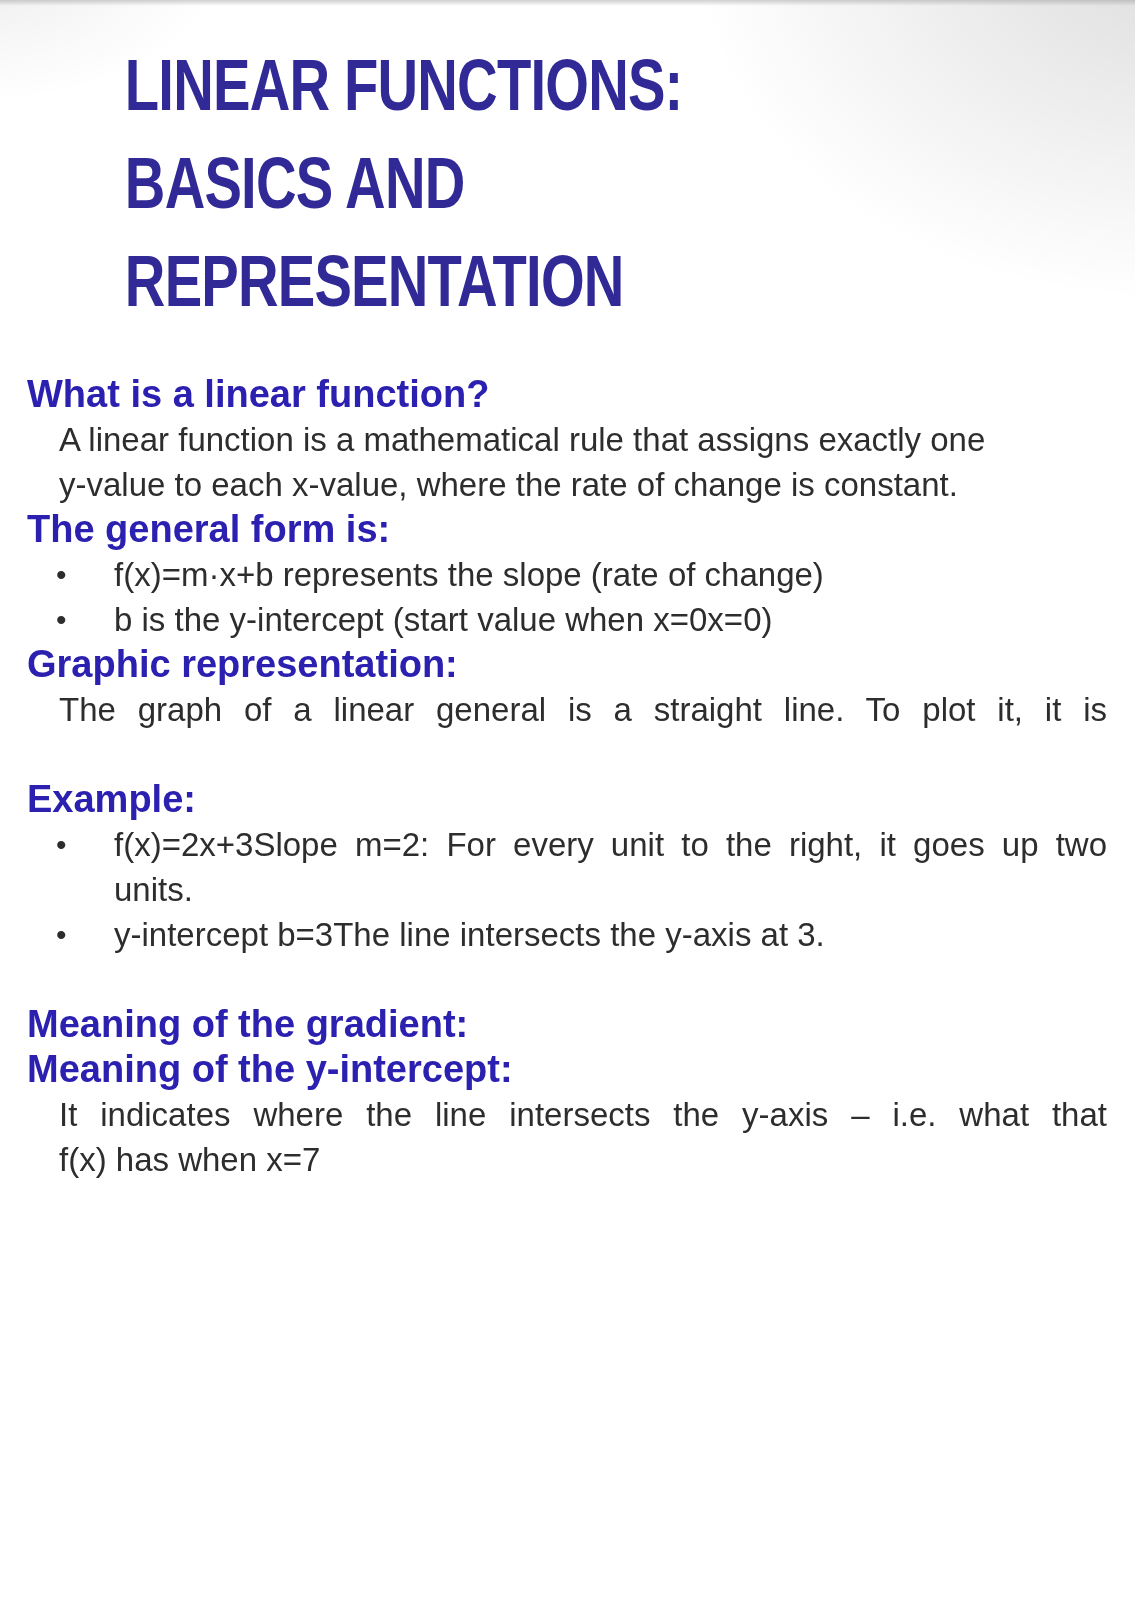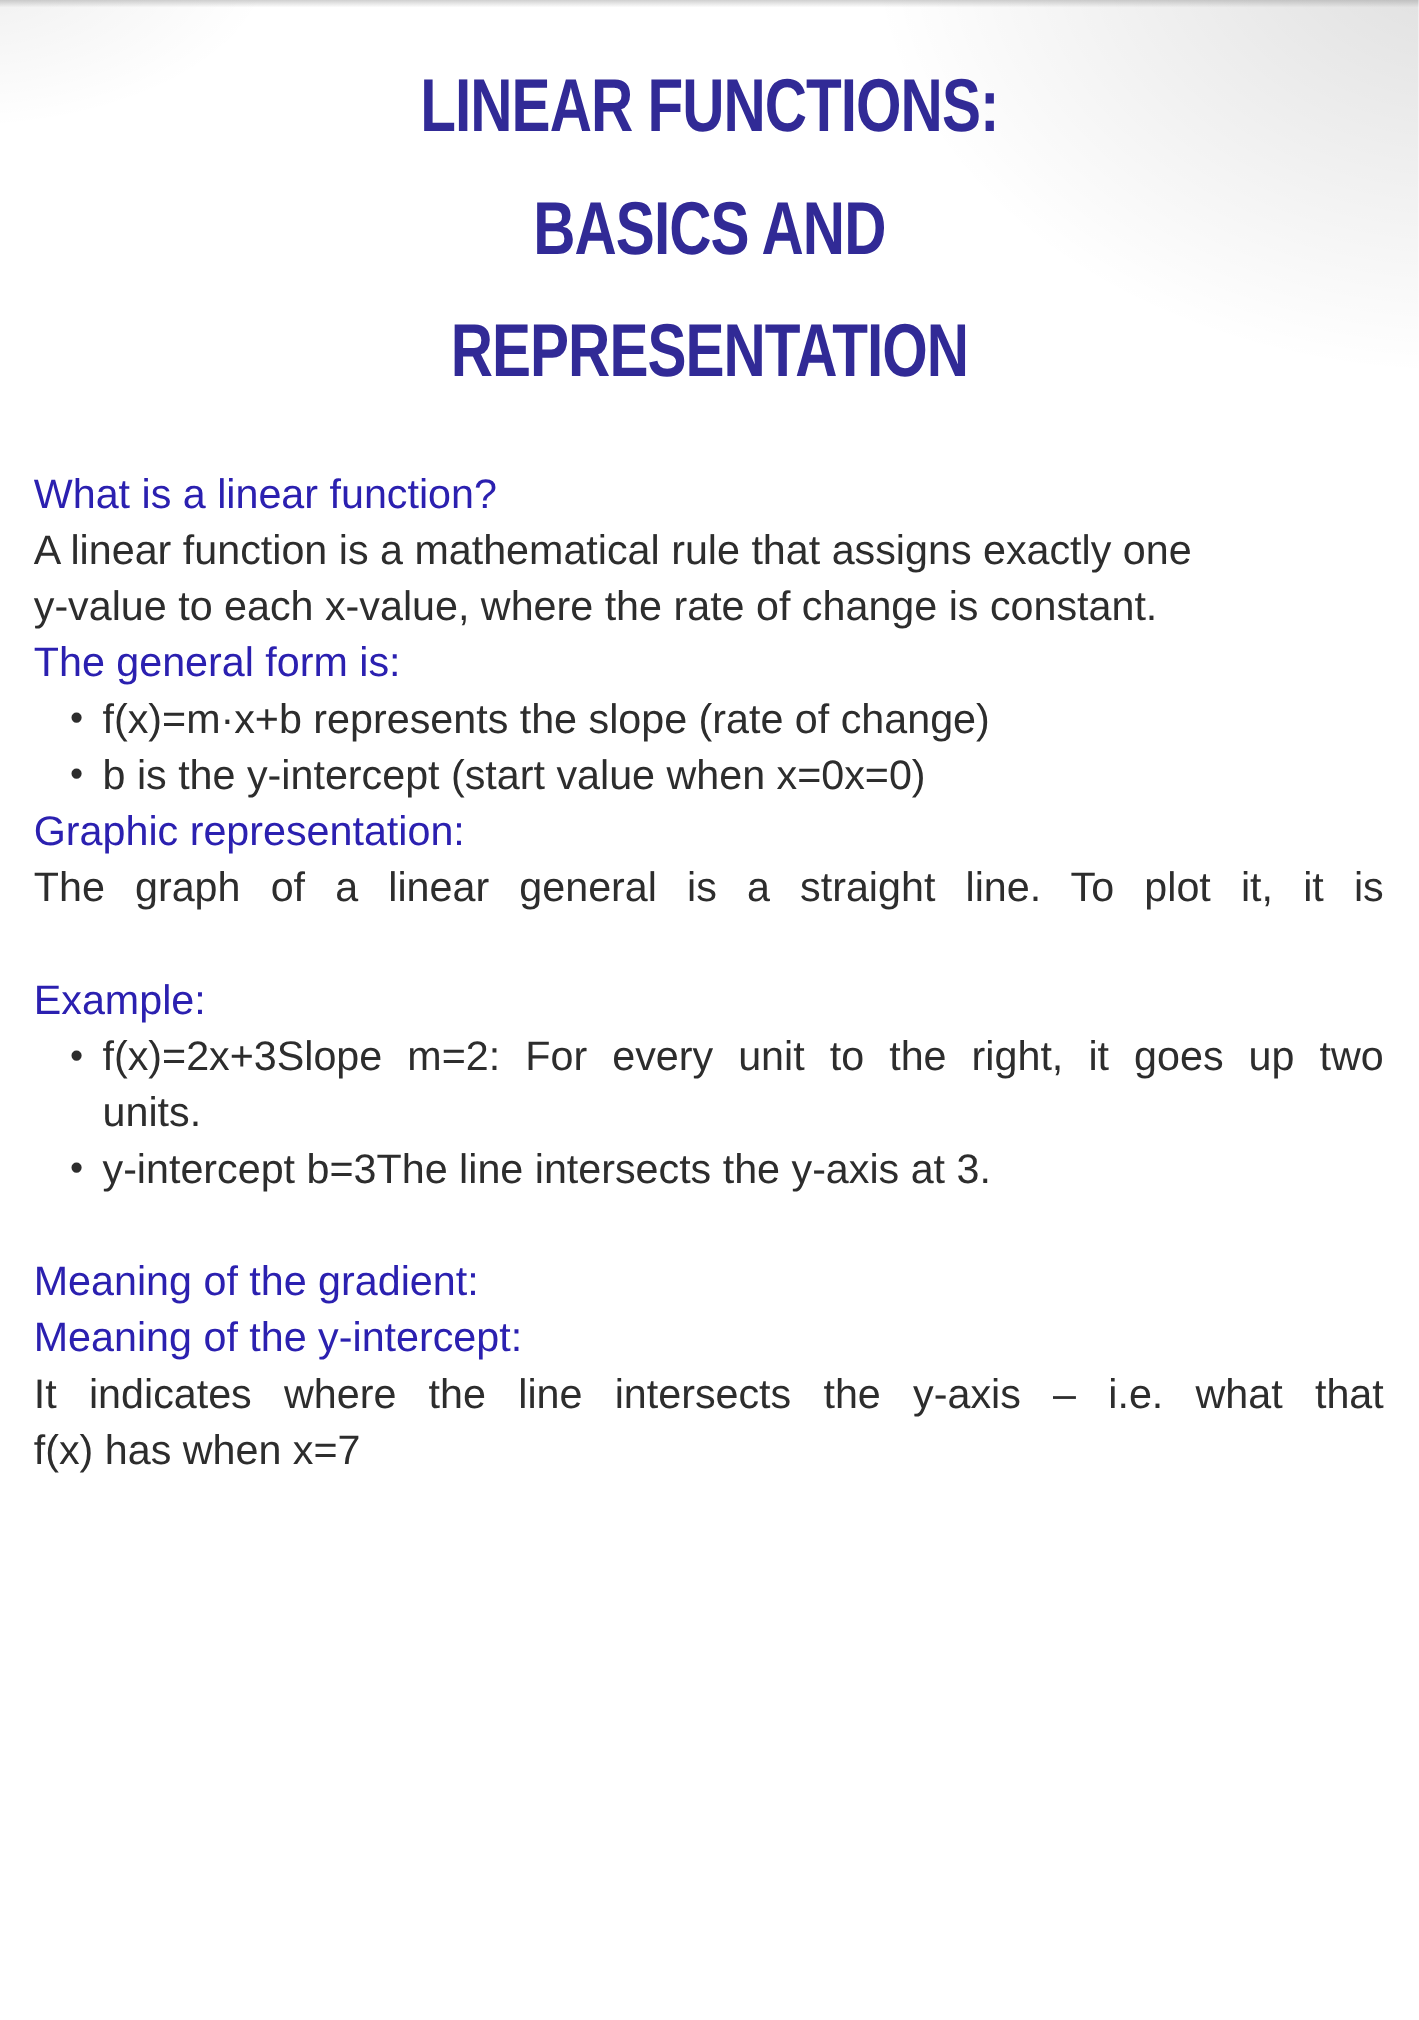--- a/index.html
+++ b/index.html
@@ -21,47 +21,47 @@
     width: 1135px;
     height: 1616px;
     background:
       linear-gradient(180deg, rgba(150,150,150,0.45) 0px, rgba(150,150,150,0) 6px),
       radial-gradient(58% 30% at 103% -3%, rgba(0,0,0,0.135), rgba(0,0,0,0) 72%),
       radial-gradient(32% 12% at -3% -2%, rgba(0,0,0,0.07), rgba(0,0,0,0) 70%),
       var(--page-bg);
   }
   .title-block {
     padding-top: 36px;
-    text-align: center;
+    text-align: left;
     color: var(--title-blue);
     font-weight: 800;
-    font-size: 60px;
+    font-size: 72px;
     line-height: 98px;
     letter-spacing: -1px;
   }
   .title-line {
     display: block;
     transform: scaleX(0.78);
     transform-origin: 50% 50%;
     white-space: nowrap;
   }
   .content {
     margin: 42px 28px 0 27px;
     font-size: 33px;
     line-height: 45px;
   }
   .sec-heading {
     margin: 0;
-    font-size: 33px;
+    font-size: 38px;
     line-height: 45px;
-    font-weight: 400;
+    font-weight: 700;
     color: var(--heading-blue);
   }
   .para { margin: 0; }
-  .line { display: block; }
+  .line { display: block; margin-left: 32px; }
   .stretch {
     text-align: justify;
     text-align-last: justify;
   }
   ul.bullets {
     margin: 0;
     padding: 0;
     list-style: none;
   }
   ul.bullets li {

